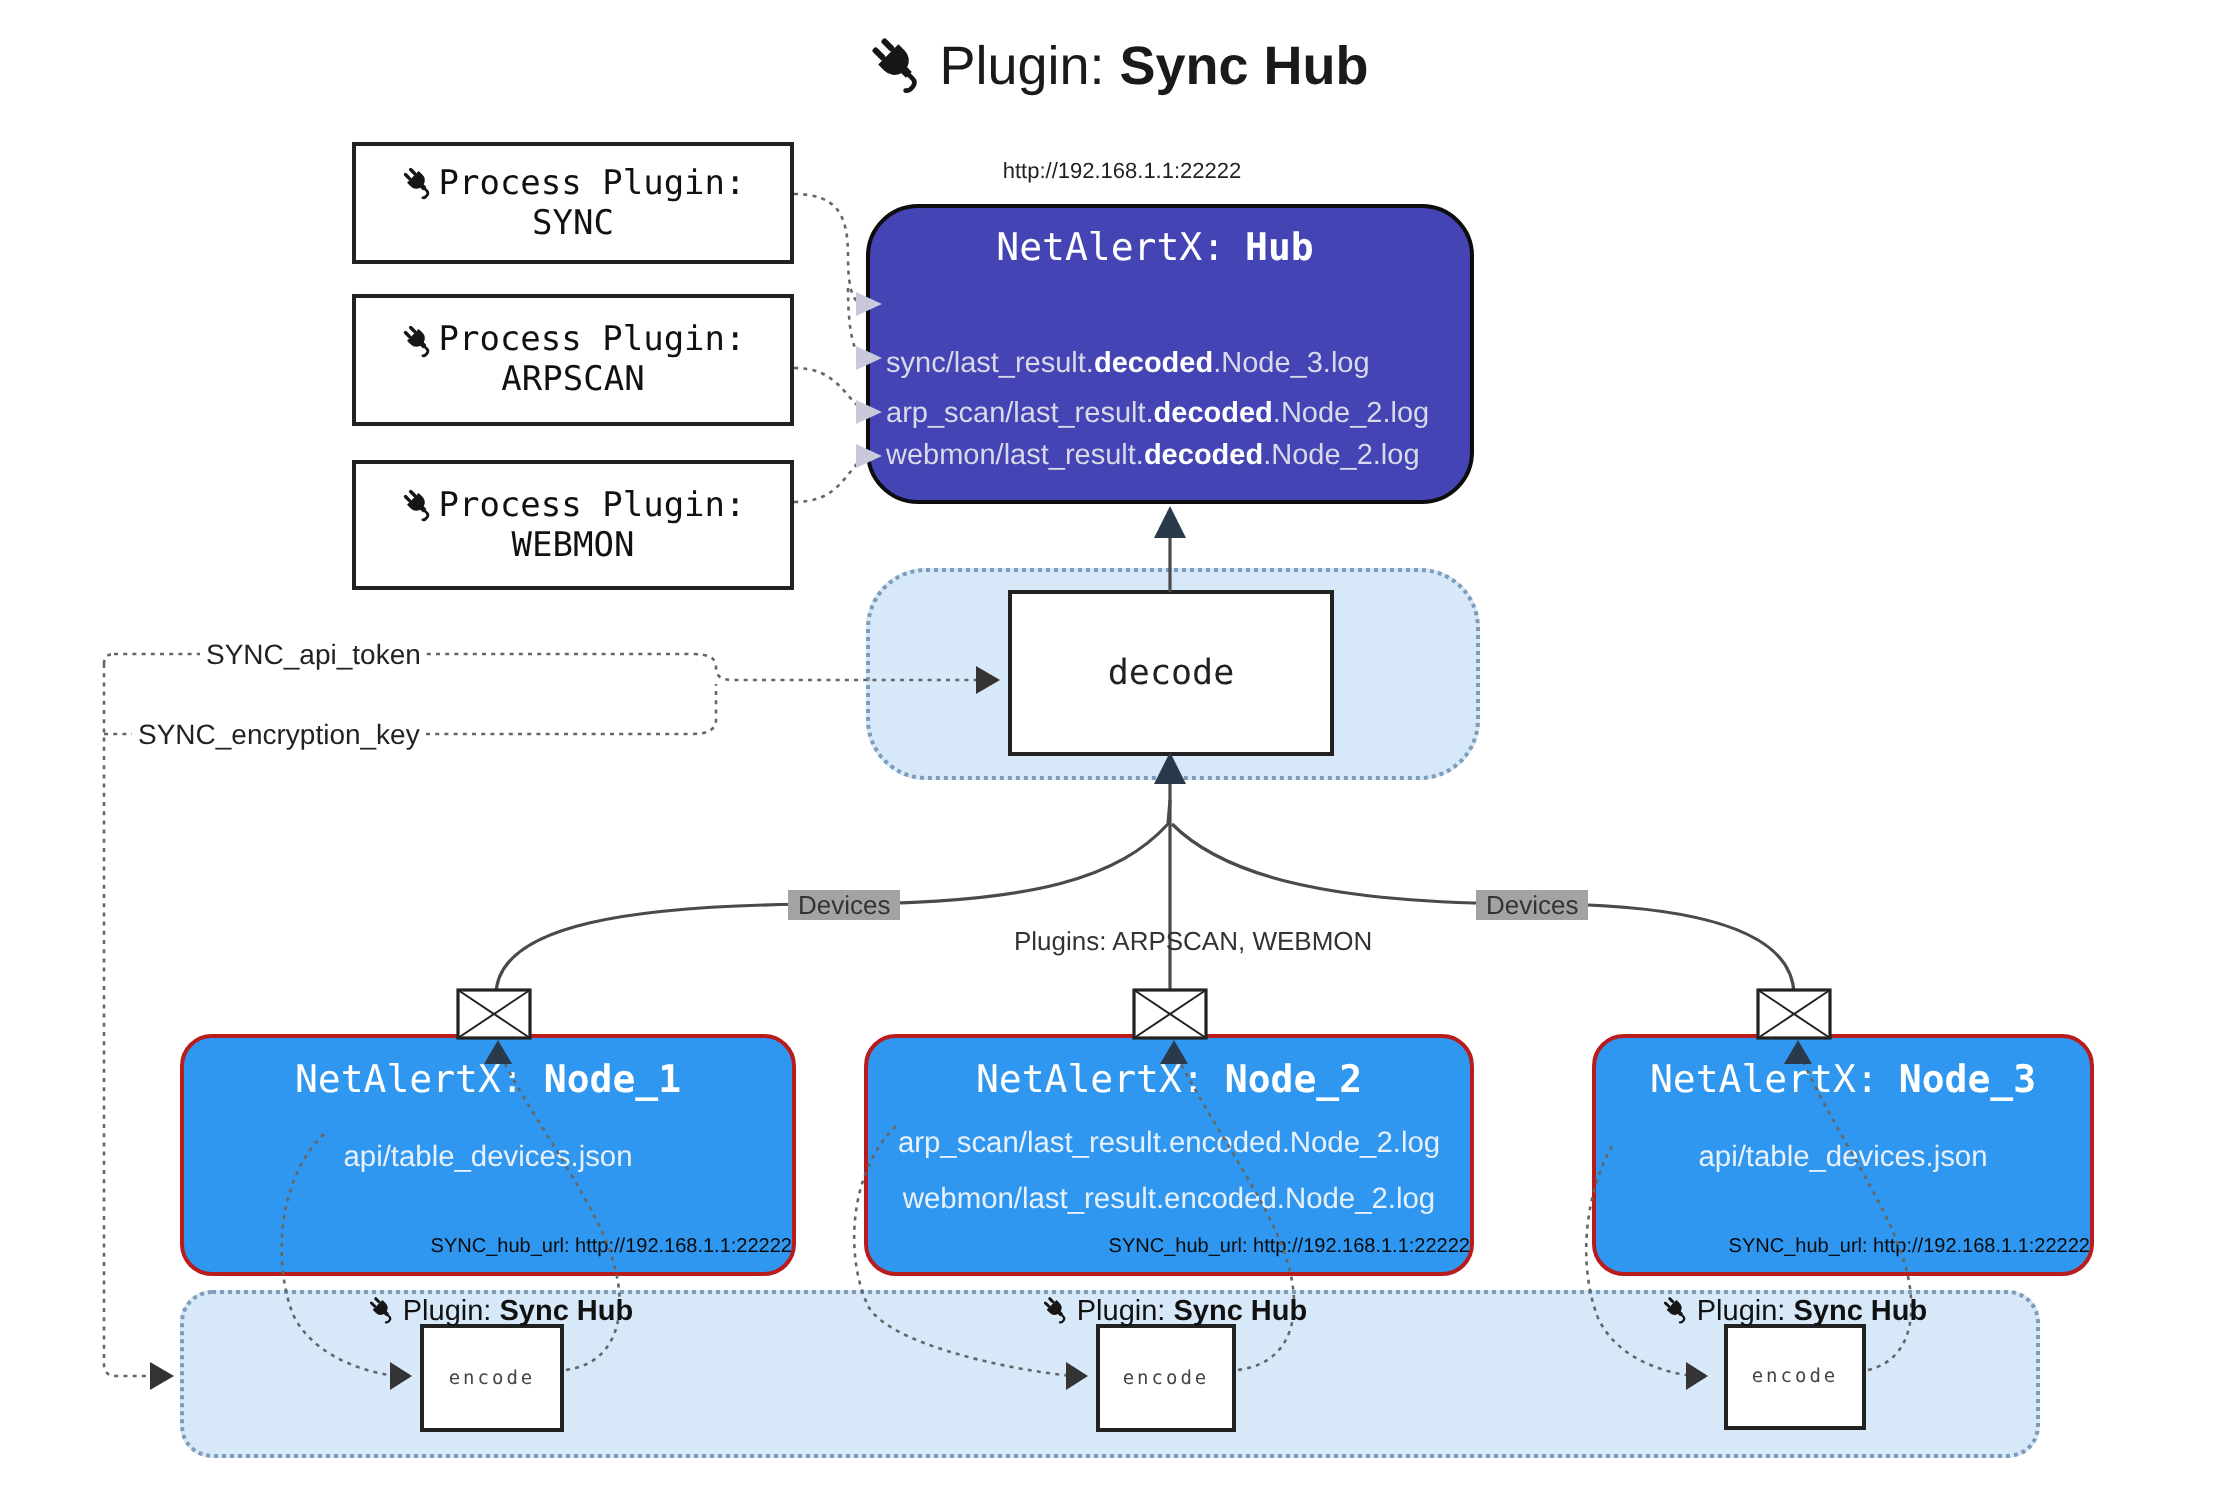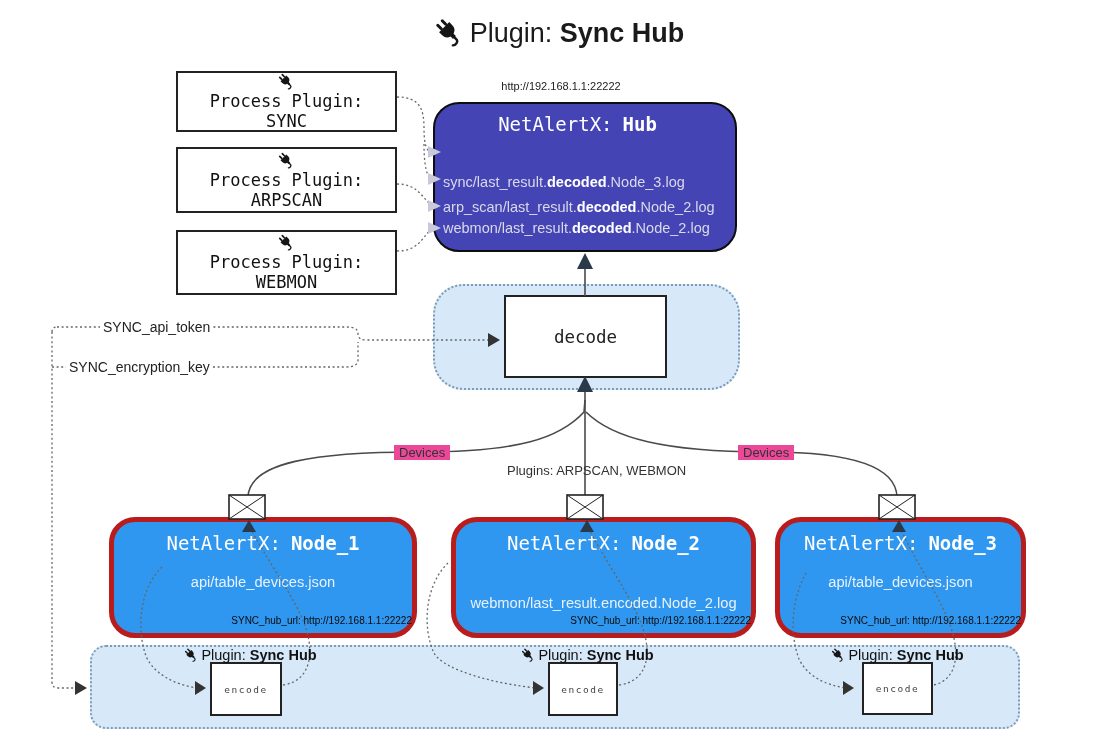--- a/index.html
+++ b/index.html
@@ -24,43 +24,43 @@
   .hub-title{position:absolute;left:0;right:15px;top:9px;text-align:center;color:#fff;font-size:19px;}
   .hub-title b{margin-left:10px;}
   .hub-line{position:absolute;left:8px;white-space:nowrap;font-size:14.5px;color:#d9d9ea;}
   .hub-line b{color:#fff;}
   .hub-url{left:409px;width:304px;top:80px;text-align:center;font-size:11px;color:#222;z-index:4;}
 
   
   .pbox{left:176px;width:221px;background:#fff;border:2px solid #222;box-sizing:border-box;z-index:2;
         display:flex;flex-direction:column;align-items:center;justify-content:center;
         font-size:17px;color:#111;}
-  .pbox .row{display:flex;align-items:center;gap:0;flex-direction:column;}
+  .pbox .row{display:flex;align-items:center;gap:0;}
   .plug-sm{width:19px;height:19px;}
 
   
   .iobox{background:#fff;border:2px solid #222;box-sizing:border-box;z-index:2;
          display:flex;align-items:center;justify-content:center;color:#222;}
   .decode-box{left:504px;top:295px;width:163px;height:83px;font-size:17.5px;}
   .encode-box{font-size:9.5px;letter-spacing:1.5px;color:#444;}
 
   
-  .node{background:#2f97ef;border:5px solid #b91c1c;border-radius:26px;z-index:2;box-sizing:border-box;
-        top:517px;height:121px;margin-left:19px;}
+  .node{background:#2f97ef;border:2px solid #b91c1c;border-radius:16px;z-index:2;box-sizing:border-box;
+        top:517px;height:121px;}
   .node-title{position:absolute;left:0;right:0;top:10px;text-align:center;color:#fff;font-size:19px;white-space:nowrap;}
   .node-title b{margin-left:10px;}
   .node-file{position:absolute;left:0;right:0;text-align:center;color:#e8f1fb;font-size:14.7px;white-space:nowrap;}
   .node-url{position:absolute;left:0;right:0;bottom:7px;text-align:right;color:#0a0a0a;font-size:10px;white-space:nowrap;}
 
   
   .envelope{width:38px;height:26px;top:494px;z-index:4;}
 
   
   .edge-label{z-index:4;font-size:13px;color:#333;white-space:nowrap;}
-  .whitebg{background:#ec4899;padding:0 5px;}
+  .whitebg{background:#a3a3a3;padding:0 5px;}
   .token-label{z-index:4;font-size:14px;color:#222;background:#fff;padding:0 3px;white-space:nowrap;}
 
   
   .enc-label{z-index:4;font-size:14.5px;color:#111;white-space:nowrap;transform:translateX(-50%);top:647px;}
   .enc-label .plug-xs{width:16px;height:16px;vertical-align:-3px;margin-right:2px;}
 
   svg.connectors{position:absolute;left:0;top:0;z-index:3;pointer-events:none;}
 </style>
 </head>
 <body>
@@ -152,24 +152,25 @@
     <div class="node-title mono">
       <span>NetAlertX:</span><b>Node_1</b>
     </div>
     <div class="node-file" style="top:52px">api/table_devices.json</div>
     <div class="node-url">SYNC_hub_url: http://192.168.1.1:22222</div>
   </div>
   <div class="abs node" style="left:432px;width:305px">
     <div class="node-title mono">
       <span>NetAlertX:</span><b>Node_2</b>
     </div>
+    <div class="node-file" style="top:45px">arp_scan/last_result.encoded.Node_2.log</div>
     <div class="node-file" style="top:73px">webmon/last_result.encoded.Node_2.log</div>
     <div class="node-url">SYNC_hub_url: http://192.168.1.1:22222</div>
   </div>
-  <div class="abs node" style="left:756px;width:251px">
+  <div class="abs node" style="left:796px;width:251px">
     <div class="node-title mono">
       <span>NetAlertX:</span><b>Node_3</b>
     </div>
     <div class="node-file" style="top:52px">api/table_devices.json</div>
     <div class="node-url">SYNC_hub_url: http://192.168.1.1:22222</div>
   </div>
 
   <svg class="abs envelope" style="left:228px">
       <use href="#env"></use>
     </svg>

